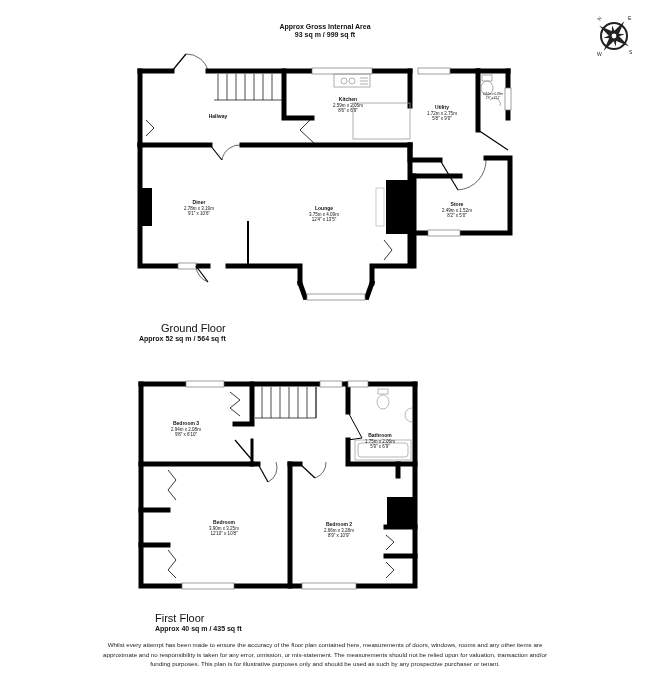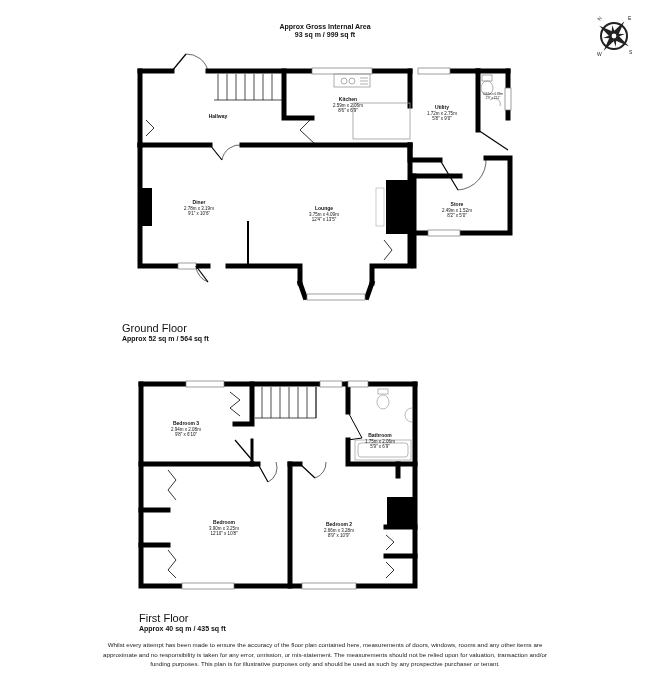--- a/index.html
+++ b/index.html
@@ -241,21 +241,21 @@
   <b>Lounge</b><br>
   <span>3.75m x 4.09m</span><br>
   <span>12'4" x 13'5"</span>
 </div>
 <div class="room-label" style="left:457px;top:202px;">
   <b>Store</b><br>
   <span>2.49m x 1.52m</span><br>
   <span>8'2" x 5'0"</span>
 </div>
 
-<div class="abs" style="left:122px;top:322px;">
+<div class="abs" style="left:139px;top:322px;text-align:right;">
   <div class="floor-title">Ground Floor</div>
   <div class="floor-area">Approx 52 sq m / 564 sq ft</div>
 </div>
 
 <div class="room-label" style="left:186px;top:421px;">
   <b>Bedroom 3</b><br>
   <span>2.94m x 2.08m</span><br>
   <span>9'8" x 6'10"</span>
 </div>
 <div class="room-label" style="left:380px;top:433px;">
@@ -267,18 +267,18 @@
   <b>Bedroom</b><br>
   <span>3.90m x 3.25m</span><br>
   <span>12'10" x 10'8"</span>
 </div>
 <div class="room-label" style="left:339px;top:522px;">
   <b>Bedroom 2</b><br>
   <span>2.66m x 3.28m</span><br>
   <span>8'9" x 10'9"</span>
 </div>
 
-<div class="abs" style="left:139px;top:612px;">
+<div class="abs" style="left:155px;top:612px;">
   <div class="floor-title">First Floor</div>
   <div class="floor-area">Approx 40 sq m / 435 sq ft</div>
 </div>
 
 <div class="abs disclaimer">Whilst every attempt has been made to ensure the accuracy of the floor plan contained here, measurements of doors, windows, rooms and any other items are approximate and no responsibility is taken for any error, omission, or mis-statement. The measurements should not be relied upon for valuation, transaction and/or funding purposes. This plan is for illustrative purposes only and should be used as such by any prospective purchaser or tenant.</div>
 
 </body></html>

